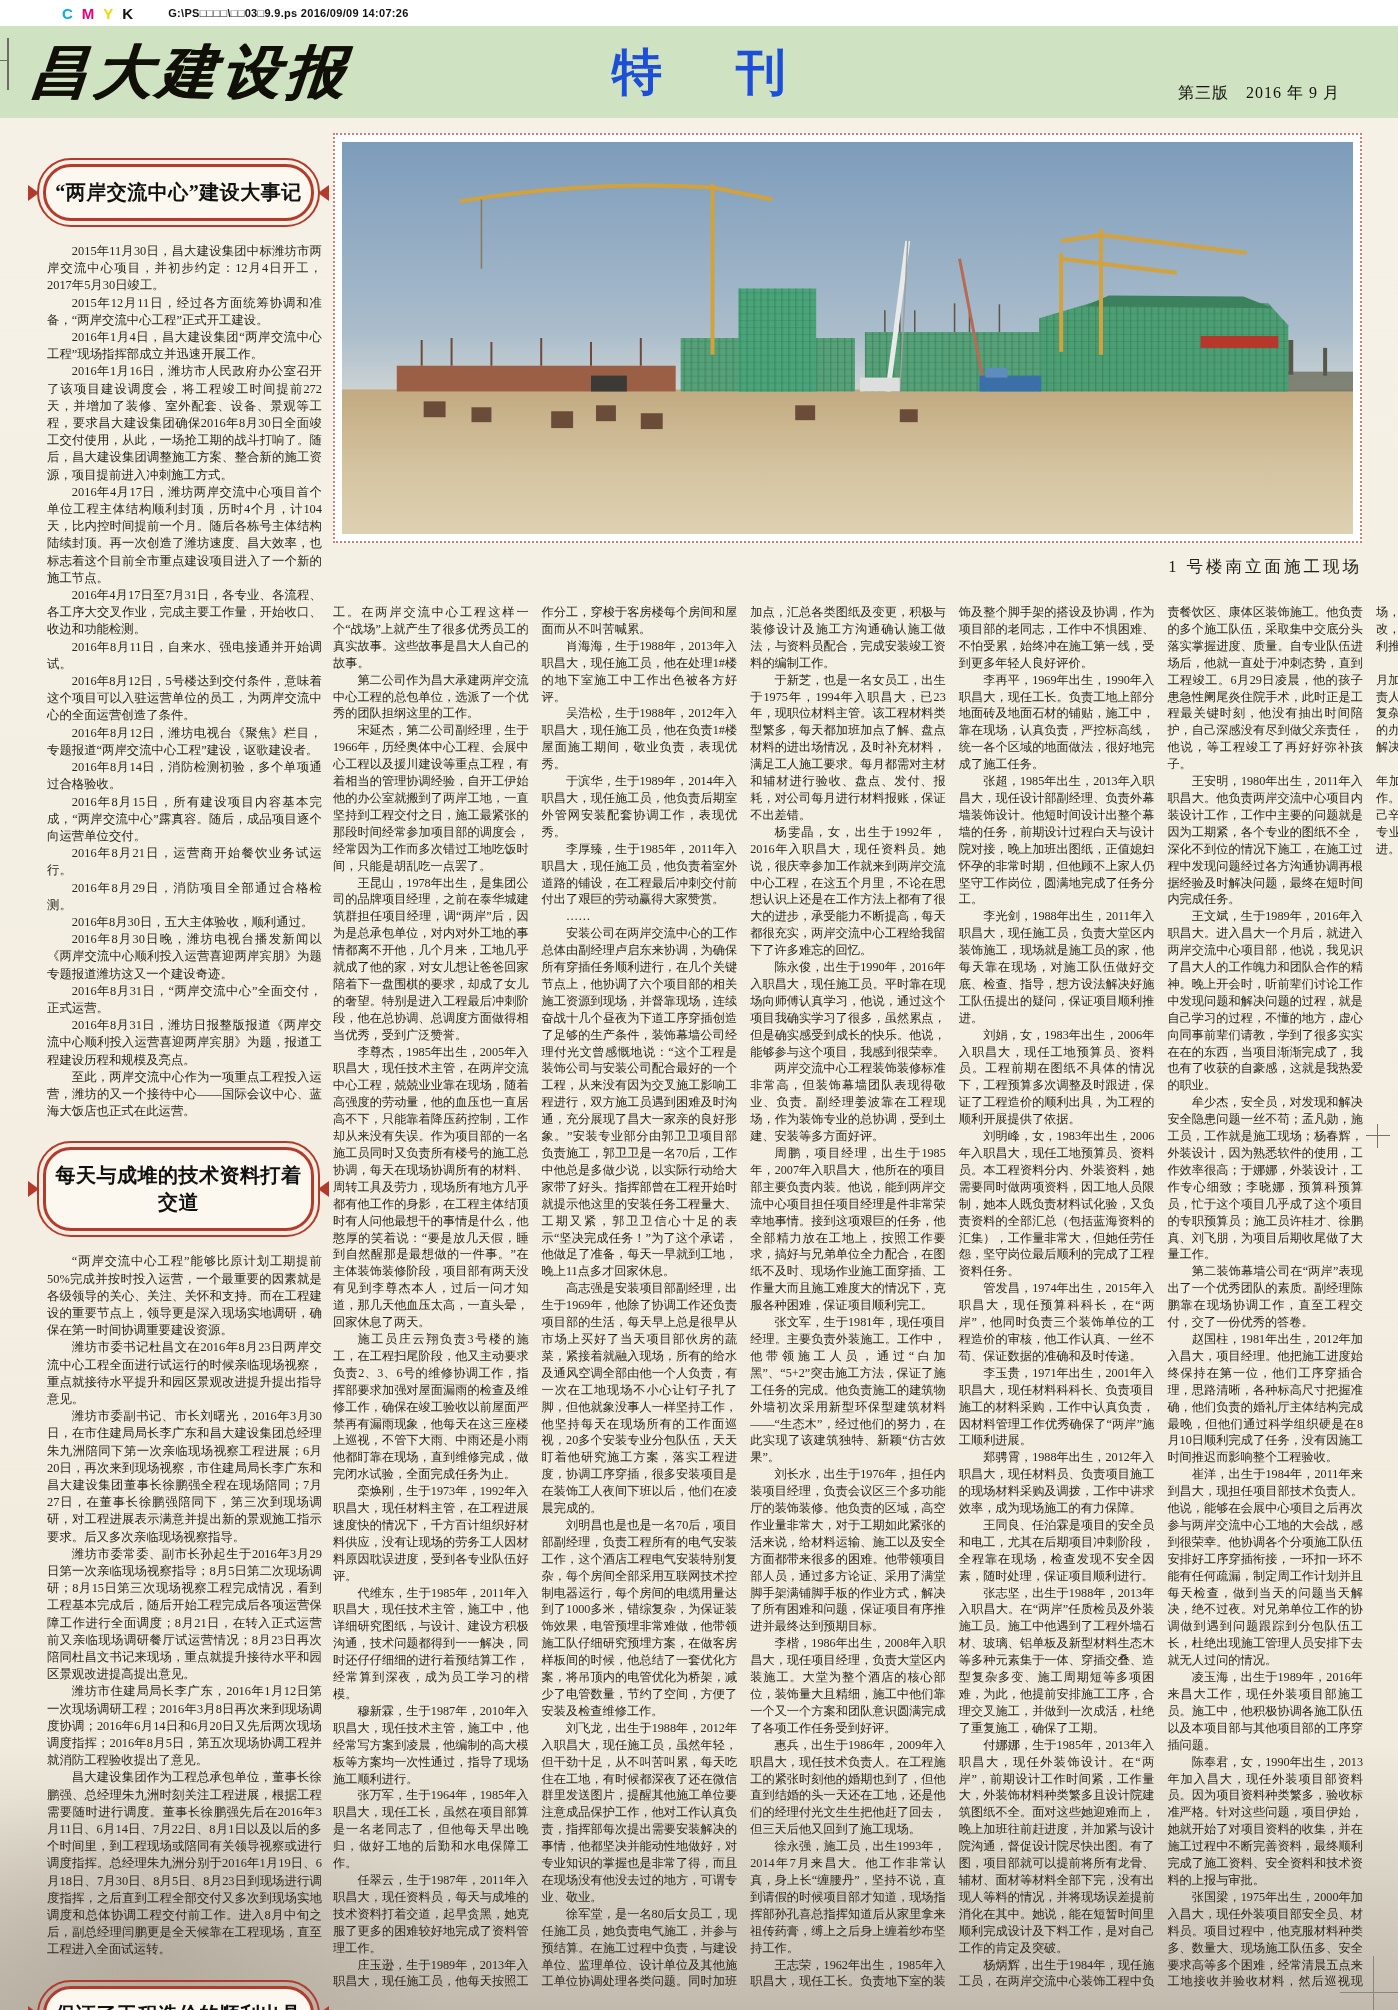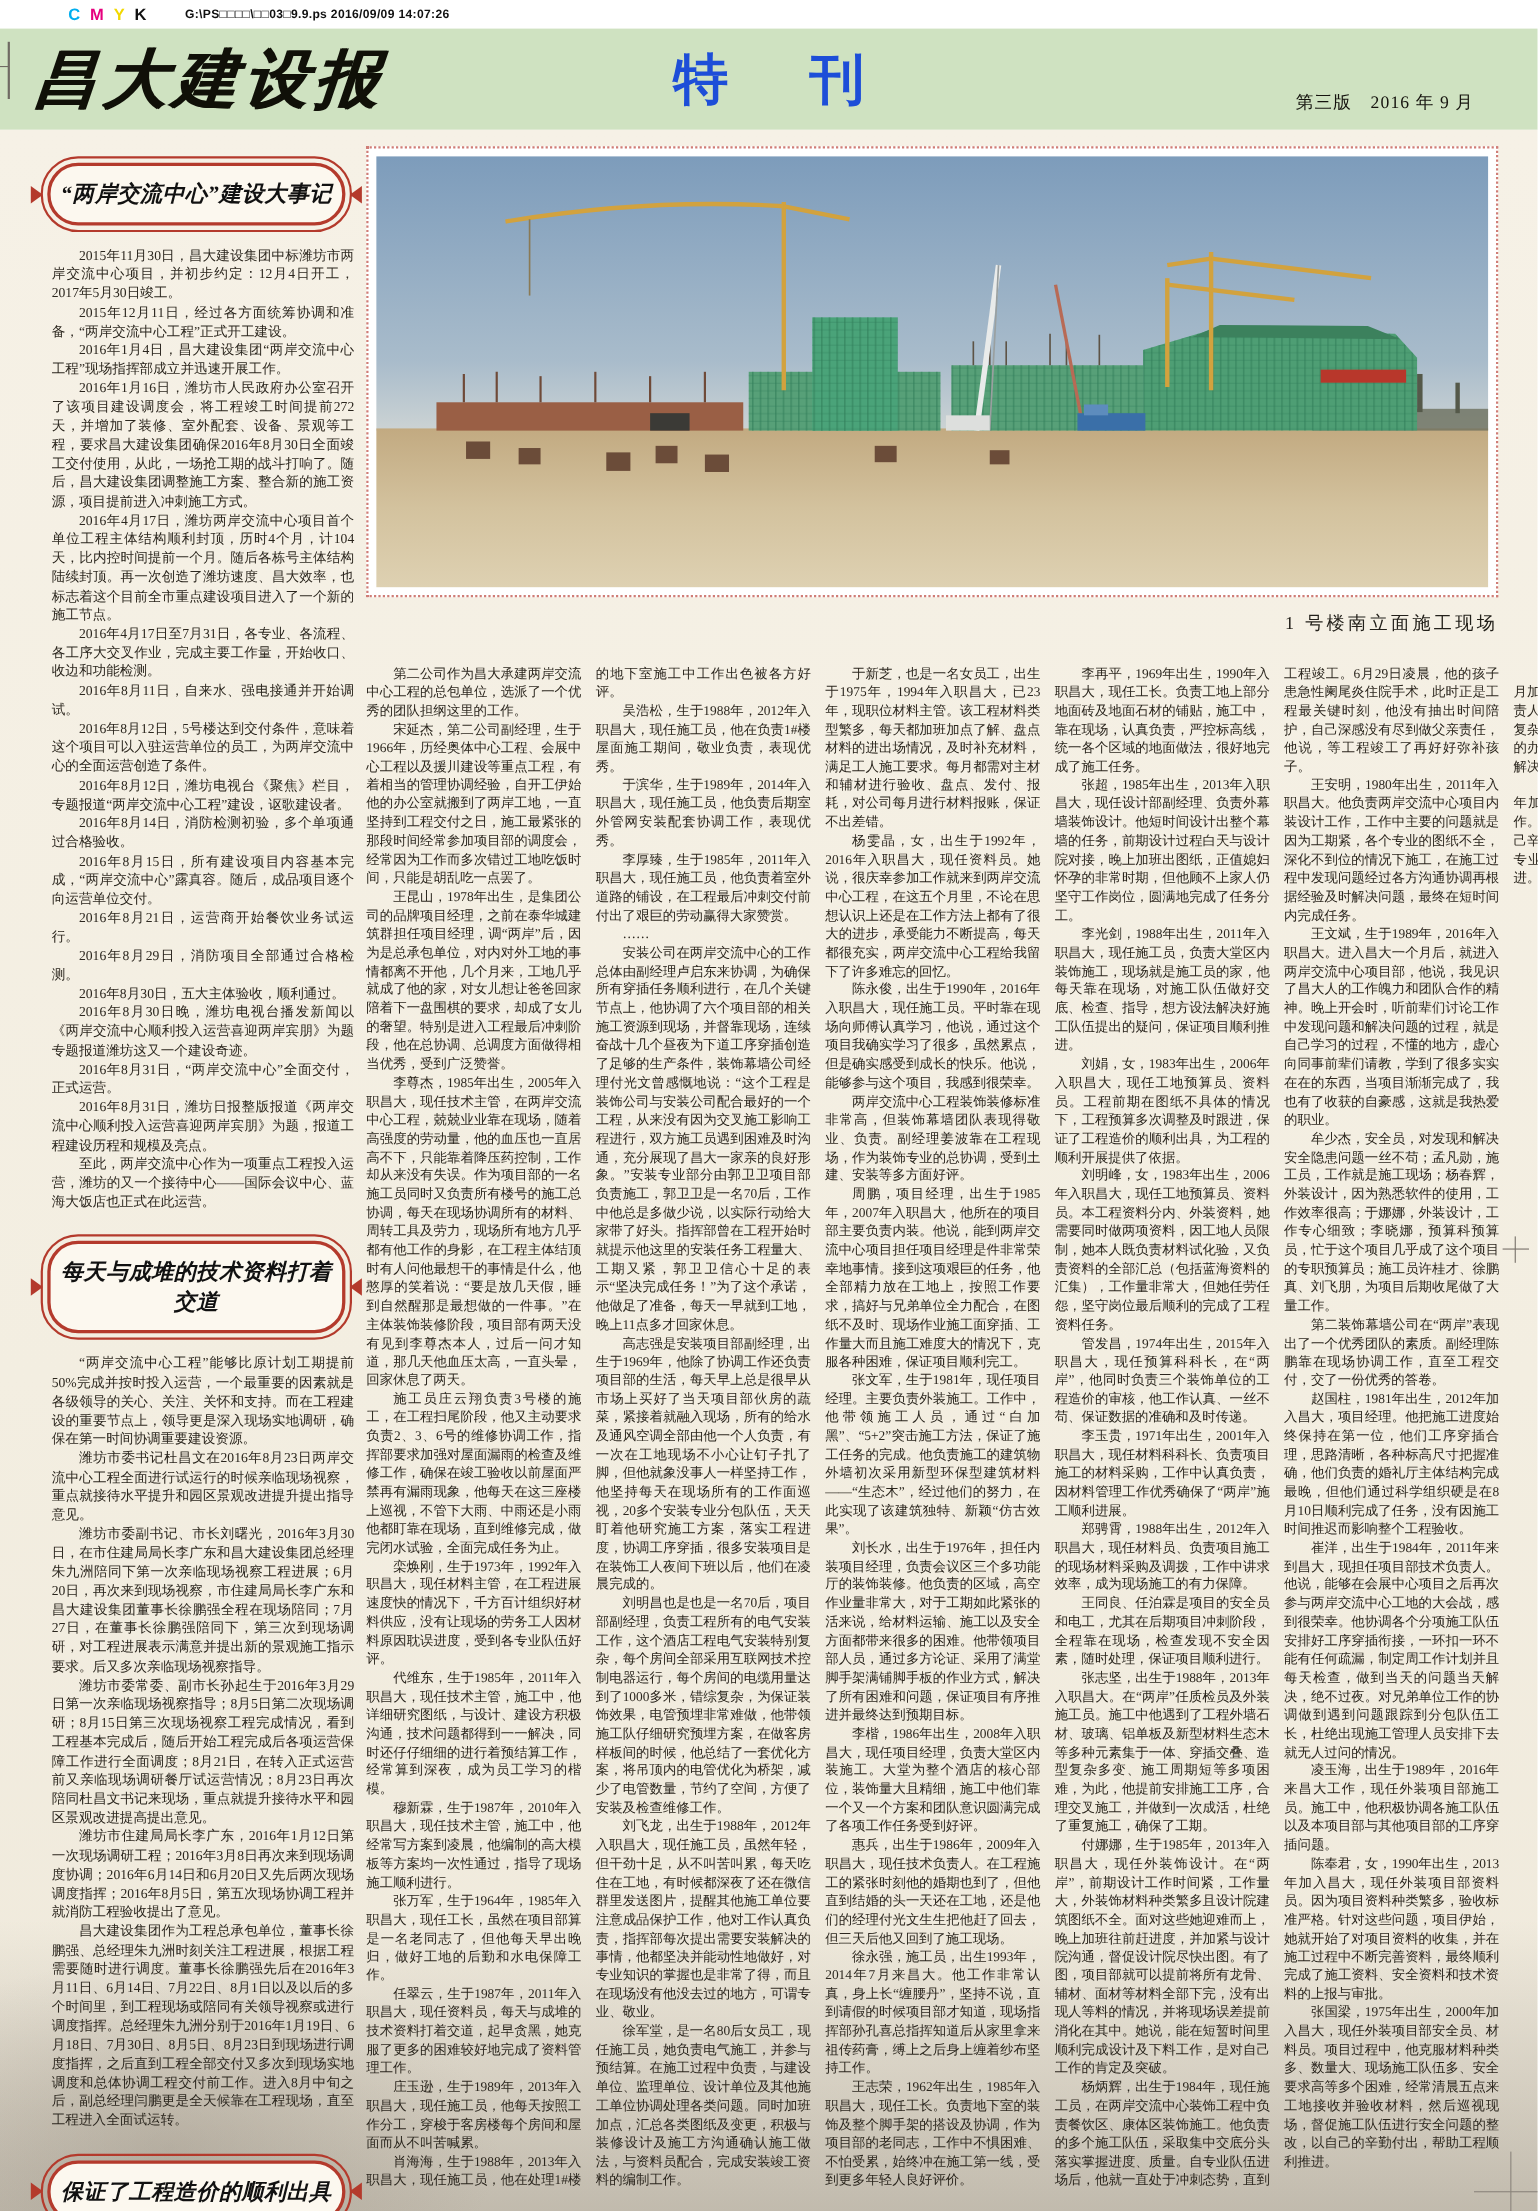--- a/index.html
+++ b/index.html
@@ -26,21 +26,21 @@
 
   
   .main { position:absolute; top:118px; left:0; right:0; bottom:0;
           background:
             radial-gradient(ellipse 430px 250px at 11% 97%, rgba(118,108,95,.26), rgba(0,0,0,0) 70%),
             linear-gradient(180deg, rgba(0,0,0,0) 86%, rgba(118,110,98,.38) 100%),
             linear-gradient(180deg,#f6f1e6 0%,#f3eee1 60%,#efe9db 100%); }
 
   
   .lcol { position:absolute; left:35px; top:24px; width:287px; z-index:1; }
-  .head-outer { position:relative; border:2px solid #b43a2c; border-radius:34px; padding:4px; background:transparent; margin:0 2px;font-style:italic; }
+  .head-outer { position:relative; border:2px solid #b43a2c; border-radius:34px; padding:4px; background:transparent; margin:16px 2px; }
   .head-inner { border:3px solid #b43a2c; border-radius:28px; background:#fcf8ef; padding:12px 6px;
                 text-align:center; font-weight:bold; font-size:20px; letter-spacing:.5px; color:#111; }
   .head-outer::before, .head-outer::after { content:""; position:absolute; top:50%; margin-top:-8px;
                 width:0; height:0; border-top:8px solid transparent; border-bottom:8px solid transparent; }
   .head-outer::before { left:-11px; border-left:11px solid #b43a2c; }
   .head-outer::after  { right:-11px; border-right:11px solid #b43a2c; }
   .lcol .sec-text { margin-top:13px;margin-left:12px; }
   .lcol p { text-indent:2em; text-align:justify; font-size:12.4px; line-height:17.2px; color:#2b261e; }
   .sec-gap { margin-top:21px; }
 
@@ -207,20 +207,21 @@
             <rect x="255" y="266" width="20" height="16"></rect>
           <rect x="300" y="274" width="22" height="16"></rect>
             <rect x="455" y="266" width="20" height="15"></rect>
           <rect x="560" y="270" width="18" height="13"></rect>
         </g>
       </svg>
     </div>
     <div class="photo-caption">1 号楼南立面施工现场</div>
 
     <div class="body-cols">
+      <p class="lead">工。在两岸交流中心工程这样一个“战场”上就产生了很多优秀员工的真实故事。这些故事是昌大人自己的故事。</p>
       <div class="plist"><p>第二公司作为昌大承建两岸交流中心工程的总包单位，选派了一个优秀的团队担纲这里的工作。</p><p>宋延杰，第二公司副经理，生于1966年，历经奥体中心工程、会展中心工程以及援川建设等重点工程，有着相当的管理协调经验，自开工伊始他的办公室就搬到了两岸工地，一直坚持到工程交付之日，施工最紧张的那段时间经常参加项目部的调度会，经常因为工作而多次错过工地吃饭时间，只能是胡乱吃一点罢了。</p><p>王昆山，1978年出生，是集团公司的品牌项目经理，之前在泰华城建筑群担任项目经理，调“两岸”后，因为是总承包单位，对内对外工地的事情都离不开他，几个月来，工地几乎就成了他的家，对女儿想让爸爸回家陪着下一盘围棋的要求，却成了女儿的奢望。特别是进入工程最后冲刺阶段，他在总协调、总调度方面做得相当优秀，受到广泛赞誉。</p><p>李尊杰，1985年出生，2005年入职昌大，现任技术主管，在两岸交流中心工程，兢兢业业靠在现场，随着高强度的劳动量，他的血压也一直居高不下，只能靠着降压药控制，工作却从来没有失误。作为项目部的一名施工员同时又负责所有楼号的施工总协调，每天在现场协调所有的材料、周转工具及劳力，现场所有地方几乎都有他工作的身影，在工程主体结顶时有人问他最想干的事情是什么，他憨厚的笑着说：“要是放几天假，睡到自然醒那是最想做的一件事。”在主体装饰装修阶段，项目部有两天没有见到李尊杰本人，过后一问才知道，那几天他血压太高，一直头晕，回家休息了两天。</p><p>施工员庄云翔负责3号楼的施工，在工程扫尾阶段，他又主动要求负责2、3、6号的维修协调工作，指挥部要求加强对屋面漏雨的检查及维修工作，确保在竣工验收以前屋面严禁再有漏雨现象，他每天在这三座楼上巡视，不管下大雨、中雨还是小雨他都盯靠在现场，直到维修完成，做完闭水试验，全面完成任务为止。</p><p>栾焕刚，生于1973年，1992年入职昌大，现任材料主管，在工程进展速度快的情况下，千方百计组织好材料供应，没有让现场的劳务工人因材料原因耽误进度，受到各专业队伍好评。</p><p>代维东，生于1985年，2011年入职昌大，现任技术主管，施工中，他详细研究图纸，与设计、建设方积极沟通，技术问题都得到一一解决，同时还仔仔细细的进行着预结算工作，经常算到深夜，成为员工学习的楷模。</p><p>穆新霖，生于1987年，2010年入职昌大，现任技术主管，施工中，他经常写方案到凌晨，他编制的高大模板等方案均一次性通过，指导了现场施工顺利进行。</p><p>张万军，生于1964年，1985年入职昌大，现任工长，虽然在项目部算是一名老同志了，但他每天早出晚归，做好工地的后勤和水电保障工作。</p><p>任翠云，生于1987年，2011年入职昌大，现任资料员，每天与成堆的技术资料打着交道，起早贪黑，她克服了更多的困难较好地完成了资料管理工作。</p><p>庄玉逊，生于1989年，2013年入职昌大，现任施工员，他每天按照工作分工，穿梭于客房楼每个房间和屋面而从不叫苦喊累。</p><p>肖海海，生于1988年，2013年入职昌大，现任施工员，他在处理1#楼的地下室施工中工作出色被各方好评。</p><p>吴浩松，生于1988年，2012年入职昌大，现任施工员，他在负责1#楼屋面施工期间，敬业负责，表现优秀。</p><p>于滨华，生于1989年，2014年入职昌大，现任施工员，他负责后期室外管网安装配套协调工作，表现优秀。</p><p>李厚臻，生于1985年，2011年入职昌大，现任施工员，他负责着室外道路的铺设，在工程最后冲刺交付前付出了艰巨的劳动赢得大家赞赏。</p><p>……</p><p>安装公司在两岸交流中心的工作总体由副经理卢启东来协调，为确保所有穿插任务顺利进行，在几个关键节点上，他协调了六个项目部的相关施工资源到现场，并督靠现场，连续奋战十几个昼夜为下道工序穿插创造了足够的生产条件，装饰幕墙公司经理付光文曾感慨地说：“这个工程是装饰公司与安装公司配合最好的一个工程，从来没有因为交叉施工影响工程进行，双方施工员遇到困难及时沟通，充分展现了昌大一家亲的良好形象。”安装专业部分由郭卫卫项目部负责施工，郭卫卫是一名70后，工作中他总是多做少说，以实际行动给大家带了好头。指挥部曾在工程开始时就提示他这里的安装任务工程量大、工期又紧，郭卫卫信心十足的表示“坚决完成任务！”为了这个承诺，他做足了准备，每天一早就到工地，晚上11点多才回家休息。</p><p>高志强是安装项目部副经理，出生于1969年，他除了协调工作还负责项目部的生活，每天早上总是很早从市场上买好了当天项目部伙房的蔬菜，紧接着就融入现场，所有的给水及通风空调全部由他一个人负责，有一次在工地现场不小心让钉子扎了脚，但他就象没事人一样坚持工作，他坚持每天在现场所有的工作面巡视，20多个安装专业分包队伍，天天盯着他研究施工方案，落实工程进度，协调工序穿插，很多安装项目是在装饰工人夜间下班以后，他们在凌晨完成的。</p><p>刘明昌也是也是一名70后，项目部副经理，负责工程所有的电气安装工作，这个酒店工程电气安装特别复杂，每个房间全部采用互联网技术控制电器运行，每个房间的电缆用量达到了1000多米，错综复杂，为保证装饰效果，电管预埋非常难做，他带领施工队仔细研究预埋方案，在做客房样板间的时候，他总结了一套优化方案，将吊顶内的电管优化为桥架，减少了电管数量，节约了空间，方便了安装及检查维修工作。</p><p>刘飞龙，出生于1988年，2012年入职昌大，现任施工员，虽然年轻，但干劲十足，从不叫苦叫累，每天吃住在工地，有时候都深夜了还在微信群里发送图片，提醒其他施工单位要注意成品保护工作，他对工作认真负责，指挥部每次提出需要安装解决的事情，他都坚决并能动性地做好，对专业知识的掌握也是非常了得，而且在现场没有他没去过的地方，可谓专业、敬业。</p><p>徐军堂，是一名80后女员工，现任施工员，她负责电气施工，并参与预结算。在施工过程中负责，与建设单位、监理单位、设计单位及其他施工单位协调处理各类问题。同时加班加点，汇总各类图纸及变更，积极与装修设计及施工方沟通确认施工做法，与资料员配合，完成安装竣工资料的编制工作。</p><p>于新芝，也是一名女员工，出生于1975年，1994年入职昌大，已23年，现职位材料主管。该工程材料类型繁多，每天都加班加点了解、盘点材料的进出场情况，及时补充材料，满足工人施工要求。每月都需对主材和辅材进行验收、盘点、发付、报耗，对公司每月进行材料报账，保证不出差错。</p><p>杨雯晶，女，出生于1992年，2016年入职昌大，现任资料员。她说，很庆幸参加工作就来到两岸交流中心工程，在这五个月里，不论在思想认识上还是在工作方法上都有了很大的进步，承受能力不断提高，每天都很充实，两岸交流中心工程给我留下了许多难忘的回忆。</p><p>陈永俊，出生于1990年，2016年入职昌大，现任施工员。平时靠在现场向师傅认真学习，他说，通过这个项目我确实学习了很多，虽然累点，但是确实感受到成长的快乐。他说，能够参与这个项目，我感到很荣幸。</p><p>两岸交流中心工程装饰装修标准非常高，但装饰幕墙团队表现得敬业、负责。副经理姜波靠在工程现场，作为装饰专业的总协调，受到土建、安装等多方面好评。</p><p>周鹏，项目经理，出生于1985年，2007年入职昌大，他所在的项目部主要负责内装。他说，能到两岸交流中心项目担任项目经理是件非常荣幸地事情。接到这项艰巨的任务，他全部精力放在工地上，按照工作要求，搞好与兄弟单位全力配合，在图纸不及时、现场作业施工面穿插、工作量大而且施工难度大的情况下，克服各种困难，保证项目顺利完工。</p><p>张文军，生于1981年，现任项目经理。主要负责外装施工。工作中，他带领施工人员，通过“白加黑”、“5+2”突击施工方法，保证了施工任务的完成。他负责施工的建筑物外墙初次采用新型环保型建筑材料——“生态木”，经过他们的努力，在此实现了该建筑独特、新颖“仿古效果”。</p><p>刘长水，出生于1976年，担任内装项目经理，负责会议区三个多功能厅的装饰装修。他负责的区域，高空作业量非常大，对于工期如此紧张的活来说，给材料运输、施工以及安全方面都带来很多的困难。他带领项目部人员，通过多方论证、采用了满堂脚手架满铺脚手板的作业方式，解决了所有困难和问题，保证项目有序推进并最终达到预期目标。</p><p>李楷，1986年出生，2008年入职昌大，现任项目经理，负责大堂区内装施工。大堂为整个酒店的核心部位，装饰量大且精细，施工中他们靠一个又一个方案和团队意识圆满完成了各项工作任务受到好评。</p><p>惠兵，出生于1986年，2009年入职昌大，现任技术负责人。在工程施工的紧张时刻他的婚期也到了，但他直到结婚的头一天还在工地，还是他们的经理付光文生生把他赶了回去，但三天后他又回到了施工现场。</p><p>徐永强，施工员，出生1993年，2014年7月来昌大。他工作非常认真，身上长“缠腰丹”，坚持不说，直到请假的时候项目部才知道，现场指挥部孙孔喜总指挥知道后从家里拿来祖传药膏，缚上之后身上缠着纱布坚持工作。</p><p>王志荣，1962年出生，1985年入职昌大，现任工长。负责地下室的装饰及整个脚手架的搭设及协调，作为项目部的老同志，工作中不惧困难、不怕受累，始终冲在施工第一线，受到更多年轻人良好评价。</p><p>李再平，1969年出生，1990年入职昌大，现任工长。负责工地上部分地面砖及地面石材的铺贴，施工中，靠在现场，认真负责，严控标高线，统一各个区域的地面做法，很好地完成了施工任务。</p><p>张超，1985年出生，2013年入职昌大，现任设计部副经理、负责外幕墙装饰设计。他短时间设计出整个幕墙的任务，前期设计过程白天与设计院对接，晚上加班出图纸，正值媳妇怀孕的非常时期，但他顾不上家人仍坚守工作岗位，圆满地完成了任务分工。</p><p>李光剑，1988年出生，2011年入职昌大，现任施工员，负责大堂区内装饰施工，现场就是施工员的家，他每天靠在现场，对施工队伍做好交底、检查、指导，想方设法解决好施工队伍提出的疑问，保证项目顺利推进。</p><p>刘娟，女，1983年出生，2006年入职昌大，现任工地预算员、资料员。工程前期在图纸不具体的情况下，工程预算多次调整及时跟进，保证了工程造价的顺利出具，为工程的顺利开展提供了依据。</p><p>刘明峰，女，1983年出生，2006年入职昌大，现任工地预算员、资料员。本工程资料分内、外装资料，她需要同时做两项资料，因工地人员限制，她本人既负责材料试化验，又负责资料的全部汇总（包括蓝海资料的汇集），工作量非常大，但她任劳任怨，坚守岗位最后顺利的完成了工程资料任务。</p><p>管发昌，1974年出生，2015年入职昌大，现任预算科科长，在“两岸”，他同时负责三个装饰单位的工程造价的审核，他工作认真、一丝不苟、保证数据的准确和及时传递。</p><p>李玉贵，1971年出生，2001年入职昌大，现任材料科科长、负责项目施工的材料采购，工作中认真负责，因材料管理工作优秀确保了“两岸”施工顺利进展。</p><p>郑骋霄，1988年出生，2012年入职昌大，现任材料员、负责项目施工的现场材料采购及调拨，工作中讲求效率，成为现场施工的有力保障。</p><p>王同良、任泊霖是项目的安全员和电工，尤其在后期项目冲刺阶段，全程靠在现场，检查发现不安全因素，随时处理，保证项目顺利进行。</p><p>张志坚，出生于1988年，2013年入职昌大。在“两岸”任质检员及外装施工员。施工中他遇到了工程外墙石材、玻璃、铝单板及新型材料生态木等多种元素集于一体、穿插交叠、造型复杂多变、施工周期短等多项困难，为此，他提前安排施工工序，合理交叉施工，并做到一次成活，杜绝了重复施工，确保了工期。</p><p>付娜娜，生于1985年，2013年入职昌大，现任外装饰设计。在“两岸”，前期设计工作时间紧，工作量大，外装饰材料种类繁多且设计院建筑图纸不全。面对这些她迎难而上，晚上加班往前赶进度，并加紧与设计院沟通，督促设计院尽快出图。有了图，项目部就可以提前将所有龙骨、辅材、面材等材料全部下完，没有出现人等料的情况，并将现场误差提前消化在其中。她说，能在短暂时间里顺利完成设计及下料工作，是对自己工作的肯定及突破。</p><p>杨炳辉，出生于1984年，现任施工员，在两岸交流中心装饰工程中负责餐饮区、康体区装饰施工。他负责的多个施工队伍，采取集中交底分头落实掌握进度、质量。自专业队伍进场后，他就一直处于冲刺态势，直到工程竣工。6月29日凌晨，他的孩子患急性阑尾炎住院手术，此时正是工程最关键时刻，他没有抽出时间陪护，自己深感没有尽到做父亲责任，他说，等工程竣工了再好好弥补孩子。</p><p>王安明，1980年出生，2011年入职昌大。他负责两岸交流中心项目内装设计工作，工作中主要的问题就是因为工期紧，各个专业的图纸不全，深化不到位的情况下施工，在施工过程中发现问题经过各方沟通协调再根据经验及时解决问题，最终在短时间内完成任务。</p><p>王文斌，生于1989年，2016年入职昌大。进入昌大一个月后，就进入两岸交流中心项目部，他说，我见识了昌大人的工作魄力和团队合作的精神。晚上开会时，听前辈们讨论工作中发现问题和解决问题的过程，就是自己学习的过程，不懂的地方，虚心向同事前辈们请教，学到了很多实实在在的东西，当项目渐渐完成了，我也有了收获的自豪感，这就是我热爱的职业。</p><p>牟少杰，安全员，对发现和解决安全隐患问题一丝不苟；孟凡勋，施工员，工作就是施工现场；杨春辉，外装设计，因为熟悉软件的使用，工作效率很高；于娜娜，外装设计，工作专心细致；李晓娜，预算科预算员，忙于这个项目几乎成了这个项目的专职预算员；施工员许桂才、徐鹏真、刘飞朋，为项目后期收尾做了大量工作。</p><p>第二装饰幕墙公司在“两岸”表现出了一个优秀团队的素质。副经理陈鹏靠在现场协调工作，直至工程交付，交了一份优秀的答卷。</p><p>赵国柱，1981年出生，2012年加入昌大，项目经理。他把施工进度始终保持在第一位，他们工序穿插合理，思路清晰，各种标高尺寸把握准确，他们负责的婚礼厅主体结构完成最晚，但他们通过科学组织硬是在8月10日顺利完成了任务，没有因施工时间推迟而影响整个工程验收。</p><p>崔洋，出生于1984年，2011年来到昌大，现担任项目部技术负责人。他说，能够在会展中心项目之后再次参与两岸交流中心工地的大会战，感到很荣幸。他协调各个分项施工队伍安排好工序穿插衔接，一环扣一环不能有任何疏漏，制定周工作计划并且每天检查，做到当天的问题当天解决，绝不过夜。对兄弟单位工作的协调做到遇到问题跟踪到分包队伍工长，杜绝出现施工管理人员安排下去就无人过问的情况。</p><p>凌玉海，出生于1989年，2016年来昌大工作，现任外装项目部施工员。施工中，他积极协调各施工队伍以及本项目部与其他项目部的工序穿插问题。</p><p>陈奉君，女，1990年出生，2013年加入昌大，现任外装项目部资料员。因为项目资料种类繁多，验收标准严格。针对这些问题，项目伊始，她就开始了对项目资料的收集，并在施工过程中不断完善资料，最终顺利完成了施工资料、安全资料和技术资料的上报与审批。</p><p>张国梁，1975年出生，2000年加入昌大，现任外装项目部安全员、材料员。项目过程中，他克服材料种类多、数量大、现场施工队伍多、安全要求高等多个困难，经常清晨五点来工地接收并验收材料，然后巡视现场，督促施工队伍进行安全问题的整改，以自己的辛勤付出，帮助工程顺利推进。</p><p>李守昆，1987年出生，2016年3月加入昌大，现任外装项目部技术负责人。由于此工程幕墙种类多，造型复杂，他通过仔细研究图纸和跑现场的办法，用一个个科学的方案短时间解决问题，保证工程顺利进行。</p><p>季利庆，男，1987年出生，2016年加入昌大，现从事内装施工员工作。两岸交流中心施工中，他通过自己辛勤工作协调好了与土建、安装等专业工作，保证了工作面的连续推进。</p></div>
       <p class="continuation">（下转第四版）</p>
     </div>
   </div>
 
   <div class="mark mark-left-v"></div>
   <div class="mark mark-left-v2"></div>
   <div class="cross cross-right">
     <div class="h"></div>
       <div class="v"></div>

